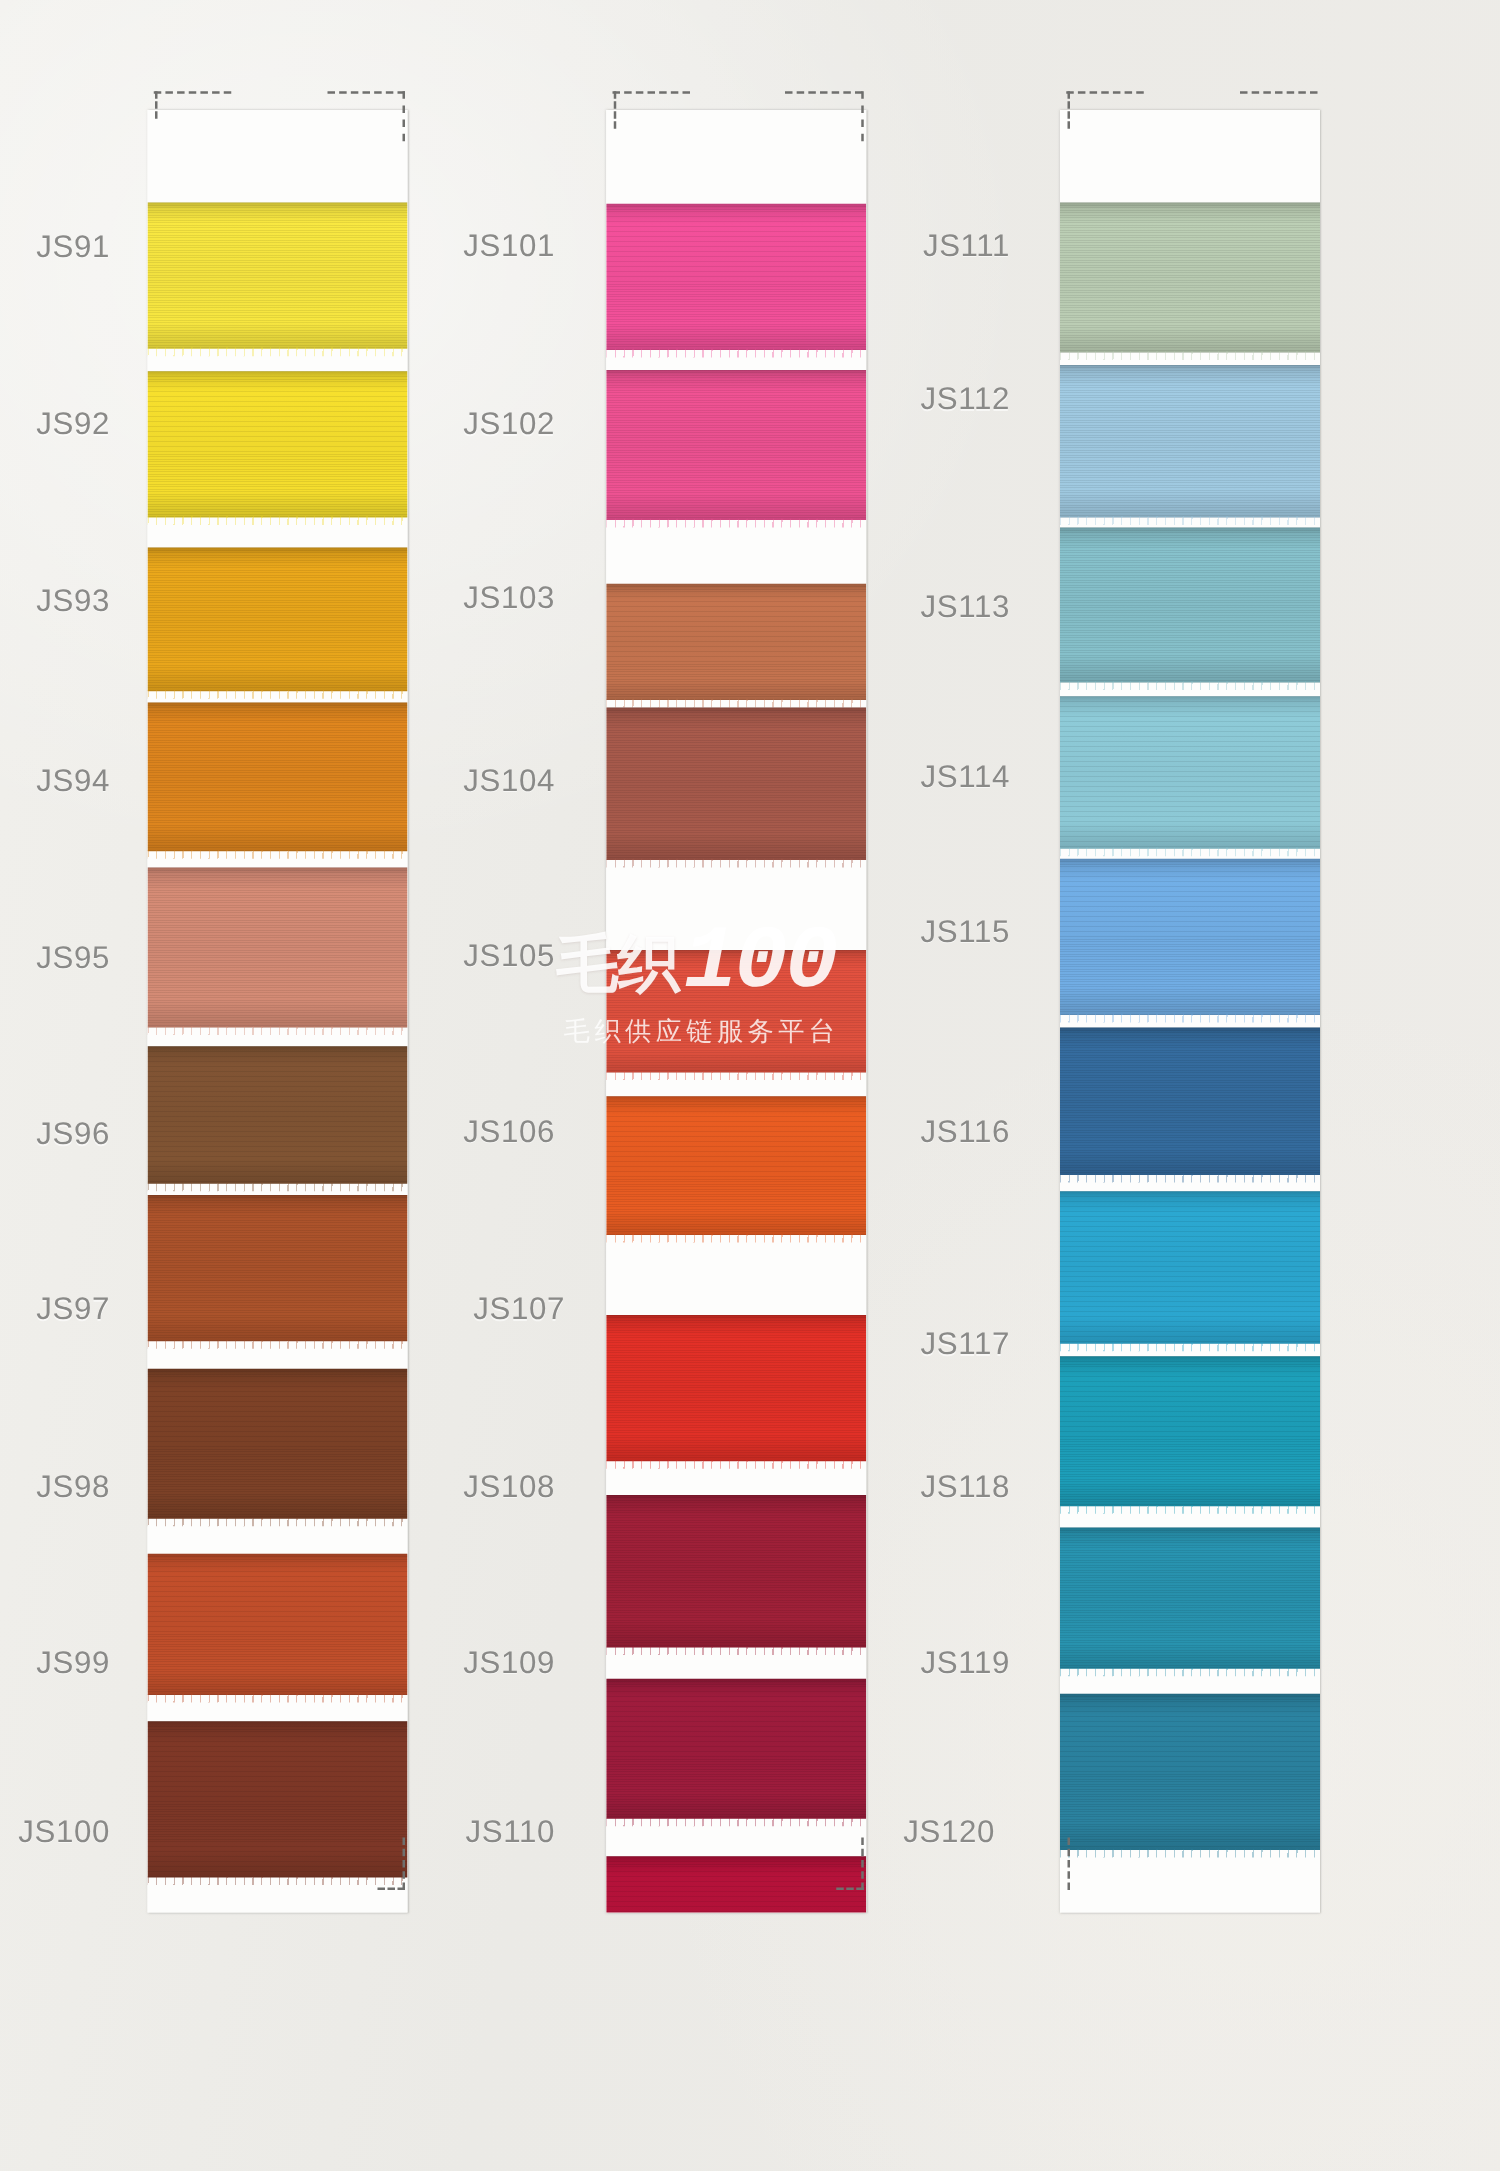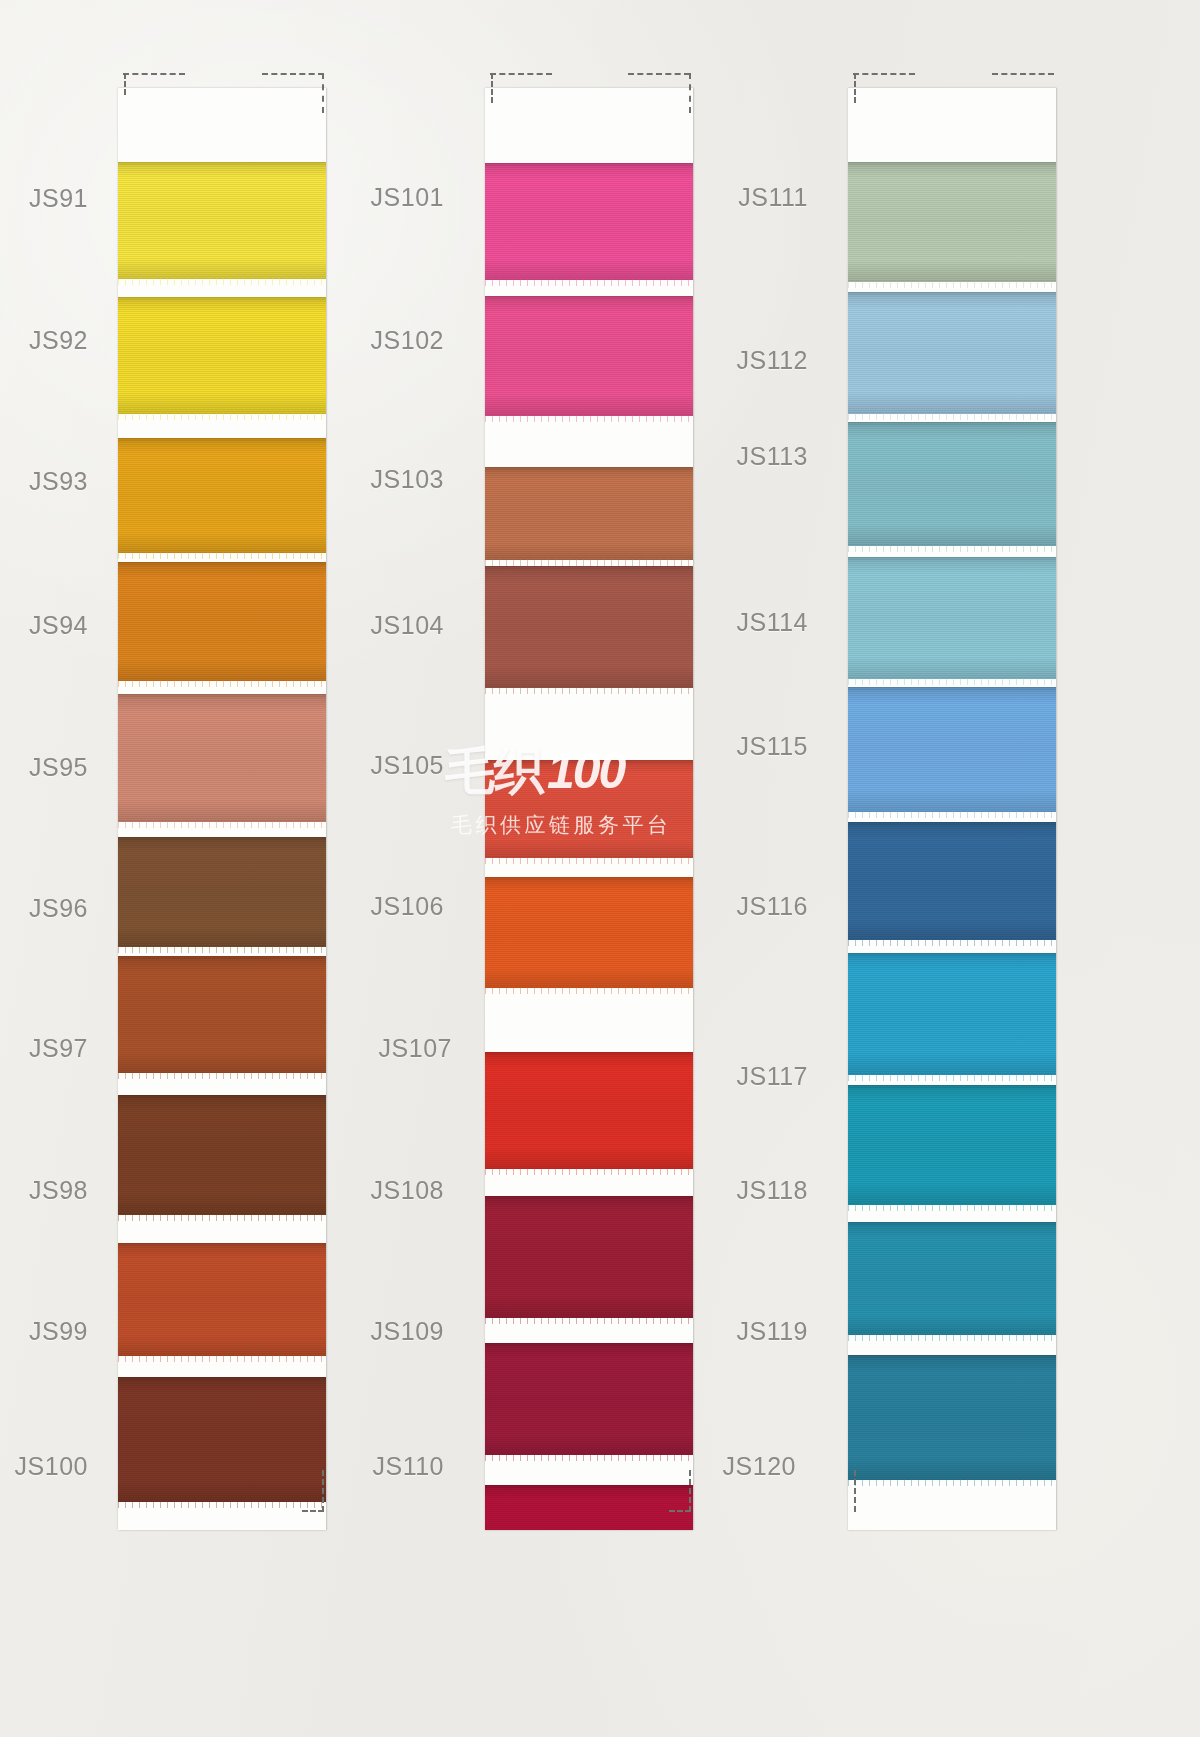--- a/index.html
+++ b/index.html
@@ -80,22 +80,22 @@
     position:absolute;left:0;top:0;width:280px;height:72px;
     display:flex;align-items:center;
   }
   .wm-cn{
     font-size:50px;font-weight:bold;color:rgba(255,255,255,.88);
     font-family:"DejaVu Sans","Liberation Sans",sans-serif;
     letter-spacing:-1px;line-height:1;
     text-shadow:0 1px 2px rgba(150,120,120,.18);
   }
   .wm-100{
-    font-size:50px;font-weight:bold;color:rgba(255,255,255,.9);
-    font-family:Liberation Sans, sans-serif;
+    font-size:71px;font-weight:bold;color:rgba(255,255,255,.9);
+    font-family:Liberation Mono, monospace;
     font-style:italic;letter-spacing:-2px;line-height:1;margin-left:4px;
   }
   #wm-sub{
     position:absolute;left:6px;top:76px;width:276px;
     font-size:21px;color:rgba(255,255,255,.80);
     letter-spacing:3.5px;white-space:nowrap;
     font-family:"DejaVu Sans","Liberation Sans",sans-serif;
   }
 </style>
 </head>
@@ -195,22 +195,22 @@
             <div class="fuzz" style="top: 986px; background: repeating-linear-gradient(92deg, rgb(42, 163, 203) 0px, rgb(42, 163, 203) 1px, transparent 1px, transparent 7px); opacity: 0.38;"></div>
             <div class="band" title="JS118" style="top: 997px; height: 120px; background: linear-gradient(rgb(25, 140, 163) 0%, rgb(29, 160, 186) 14%, rgb(28, 155, 181) 50%, rgb(29, 158, 185) 82%, rgb(25, 136, 159) 100%);"></div>
             <div class="fuzz" style="top: 1116px; background: repeating-linear-gradient(92deg, rgb(28, 155, 181) 0px, rgb(28, 155, 181) 1px, transparent 1px, transparent 7px); opacity: 0.38;"></div>
             <div class="band" title="JS119" style="top: 1134px; height: 113px; background: linear-gradient(rgb(35, 130, 155) 0%, rgb(40, 148, 177) 14%, rgb(39, 144, 172) 50%, rgb(40, 147, 175) 82%, rgb(34, 127, 151) 100%);"></div>
             <div class="fuzz" style="top: 1246px; background: repeating-linear-gradient(92deg, rgb(39, 144, 172) 0px, rgb(39, 144, 172) 1px, transparent 1px, transparent 7px); opacity: 0.38;"></div>
             <div class="band" title="JS120" style="top: 1267px; height: 125px; background: linear-gradient(rgb(38, 114, 140) 0%, rgb(43, 131, 161) 14%, rgb(42, 127, 156) 50%, rgb(43, 130, 159) 82%, rgb(37, 112, 137) 100%);"></div>
             <div class="fuzz" style="top: 1391px; background: repeating-linear-gradient(92deg, rgb(42, 127, 156) 0px, rgb(42, 127, 156) 1px, transparent 1px, transparent 7px); opacity: 0.38;"></div>
           </div>
         </div>
         <div class="label" style="top: 197px; left: 678px; width: 130px;">JS111</div>
-        <div class="label" style="top: 360px; left: 678px; width: 130px;">JS112</div>
-        <div class="label" style="top: 456px; left: 678px; width: 130px;">JS113</div>
+        <div class="label" style="top: 320px; left: 678px; width: 130px;">JS112</div>
+        <div class="label" style="top: 486px; left: 678px; width: 130px;">JS113</div>
         <div class="label" style="top: 622px; left: 678px; width: 130px;">JS114</div>
         <div class="label" style="top: 746px; left: 678px; width: 130px;">JS115</div>
         <div class="label" style="top: 906px; left: 678px; width: 130px;">JS116</div>
         <div class="label" style="top: 1076px; left: 678px; width: 130px;">JS117</div>
         <div class="label" style="top: 1190px; left: 678px; width: 130px;">JS118</div>
         <div class="label" style="top: 1331px; left: 678px; width: 130px;">JS119</div>
         <div class="label" style="top: 1466px; left: 666px; width: 130px;">JS120</div>
       </div>
     </div>
   <div id="crops-root">

